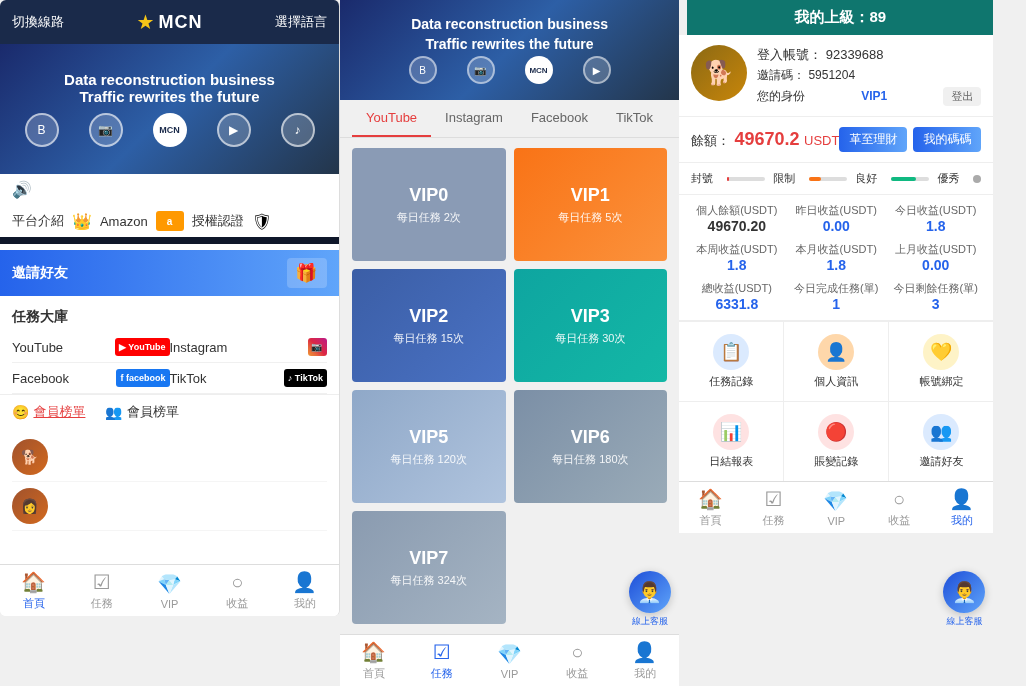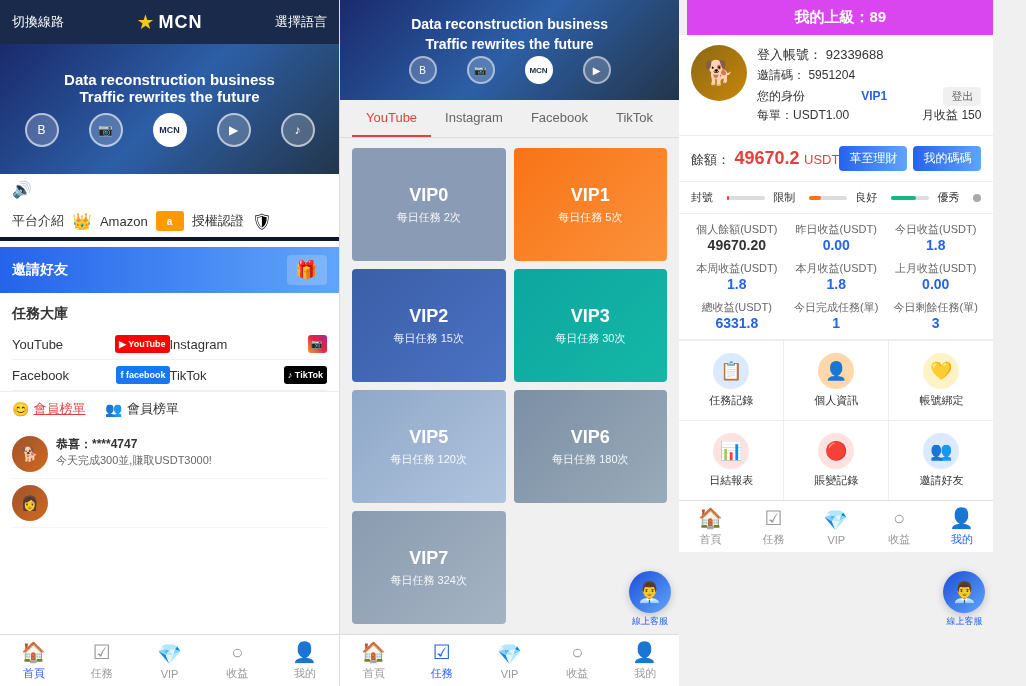--- a/index.html
+++ b/index.html
@@ -7,25 +7,26 @@
       font-family: -apple-system, BlinkMacSystemFont, 'Segoe UI', sans-serif;
       background: #f0f0f0;
       display: flex;
       width: 1026px;
       height: 686px;
       overflow: hidden;
     }
 
     
     .panel {
-      height: 686px;
+      height: 616px;
       overflow: hidden;
       display: flex;
       flex-direction: column;
       position: relative;
+      border-radius: 6px;
     }
 
     
     .panel-left {
       width: 340px;
       background: #fff;
       border-right: 1px solid #ddd;
     }
 
     .left-header {
@@ -102,21 +103,21 @@
     .left-volume {
       padding: 6px 12px;
       font-size: 16px;
       color: #333;
     }
 
     .left-platforms {
       display: flex;
       align-items: center;
       padding: 6px 12px;
-      border-bottom: 4px solid #0f172a;
+      border-bottom: 7px solid #0f172a;
       gap: 8px;
     }
     .platform-label {
       font-size: 13px;
       color: #333;
     }
     .platform-icon {
       width: 28px;
       height: 20px;
       border-radius: 3px;
@@ -320,21 +321,21 @@
     .vip-card-0 { background: #8a9bb5; }
     .vip-card-1 { background: linear-gradient(135deg, #f97316, #fb923c); }
     .vip-card-2 { background: linear-gradient(135deg, #3b5ea6, #4a72c4); }
     .vip-card-3 { background: linear-gradient(135deg, #0ea5a0, #14b8a6); }
     .vip-card-4 { background: linear-gradient(135deg, #1a1a2e, #16213e); }
     .vip-card-5 { background: linear-gradient(135deg, #8fa8c8, #b0c4de); }
     .vip-card-6 { background: linear-gradient(135deg, #7b8fa6, #9aabb8); }
     .vip-card-7 { background: linear-gradient(135deg, #8a9bb0, #a5b4c3); }
 
     .right-header {
-      background: #d946ef;
+      background: #0f766e;
       padding: 8px 12px;
       display: flex;
       align-items: center;
       justify-content: center;
       margin-left: 8px;
     }
     .right-title {
       color: #fff;
       font-size: 15px;
       font-weight: bold;
@@ -624,24 +625,20 @@
     </div>
     <div class="lb-item">
       <span class="lb-icon">👥</span>
       <span>會員榜單</span>
     </div>
   </div>
 
   <div class="left-feed">
     <div class="feed-item">
       <div class="feed-avatar">🐕</div>
-      <div class="feed-text">
-        <div class="name">恭喜：****4747</div>
-        <div class="msg">今天完成300並,賺取USDT3000!</div>
-      </div>
     </div>
     <div class="feed-item">
       <div class="feed-avatar">👩</div>
     </div>
   </div>
 
   <div class="bottom-nav">
     <div class="bn-item active">
       <span class="bn-icon">🏠</span>
       <span>首頁</span>
@@ -760,24 +757,20 @@
       </div>
       <div>
         <span>邀請碼：</span>
         <span>5951204</span>
       </div>
       <div class="profile-vip">
         <span>您的身份</span>
         <span class="vip-badge">VIP1</span>
         <button class="logout-btn">登出</button>
       </div>
-      <div class="usdt-info">
-        <span>每單：USDT1.00</span>
-        <span>月收益 150</span>
-      </div>
     </div>
   </div>
 
   <div class="right-balance">
     <div>
       <span class="balance-label">餘額：</span>
       <span class="balance-amount">49670.2</span>
       <span class="balance-usdt">USDT</span>
     </div>
     <div class="balance-btns">

